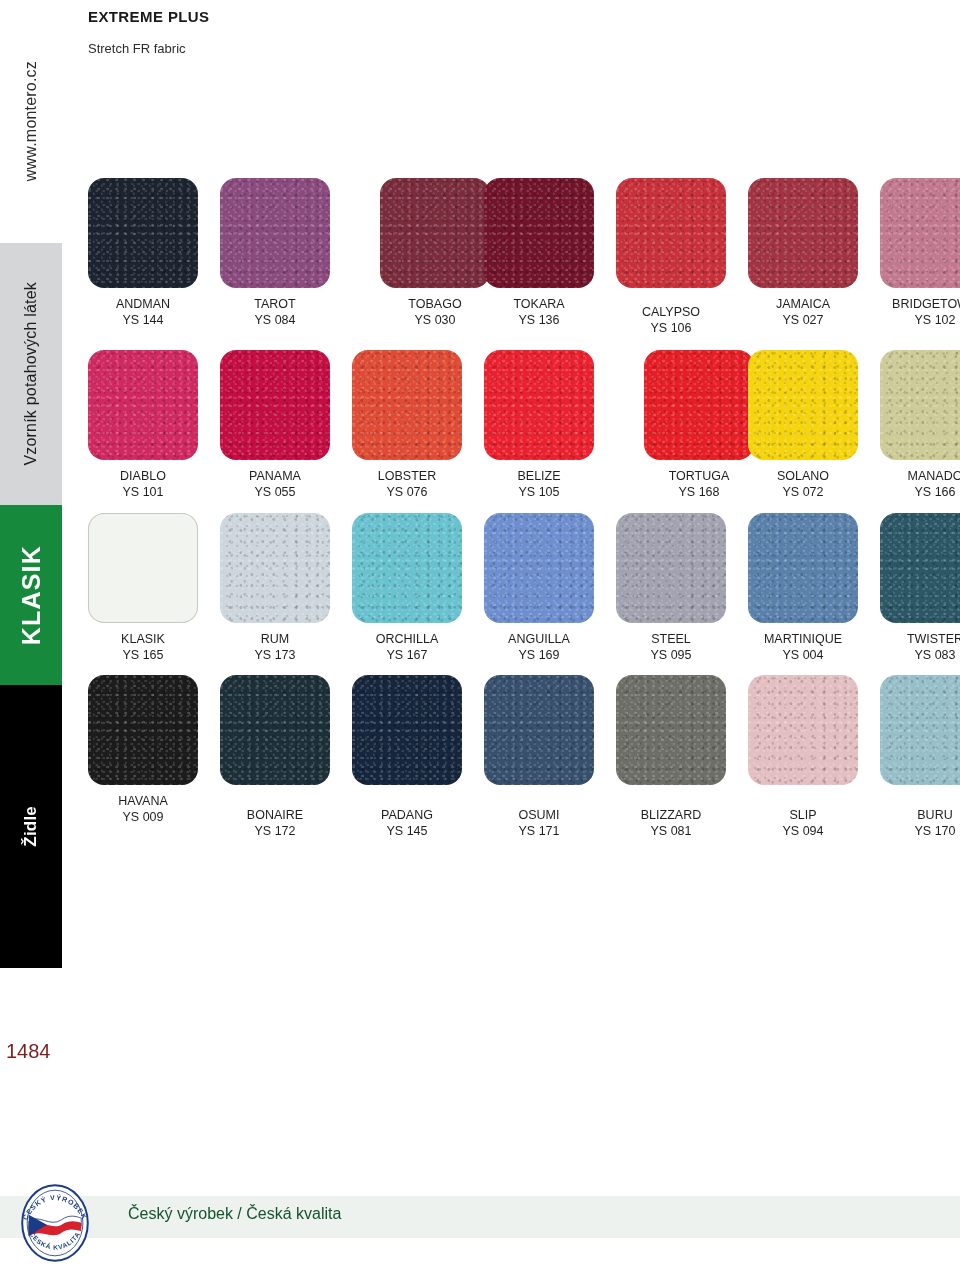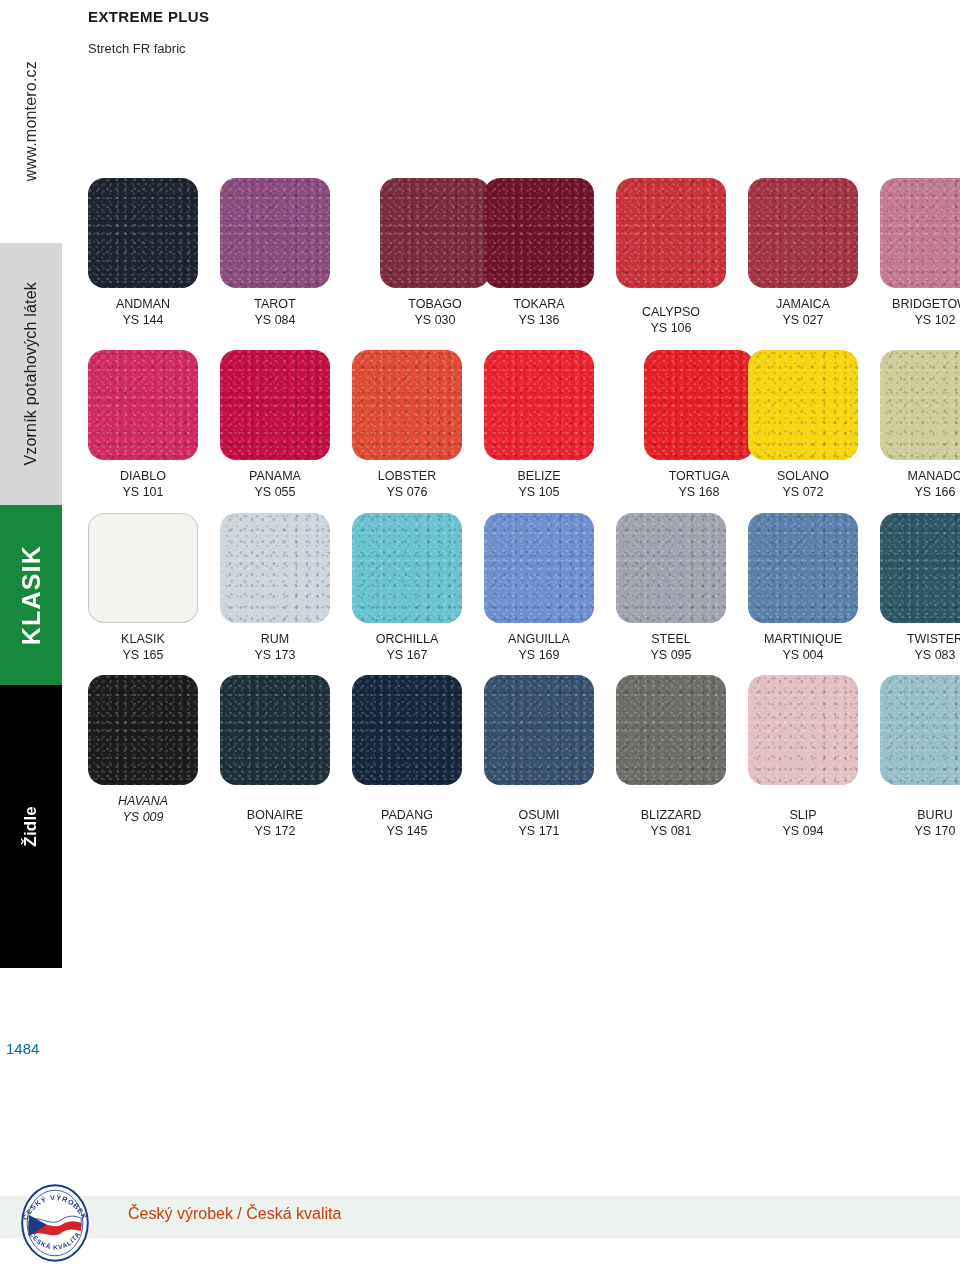--- a/index.html
+++ b/index.html
@@ -77,42 +77,42 @@
     white-space: nowrap;
   }
   .chip-label .code { display: block; }
 
   
   #feature { position: absolute; left: 789px; top: 8px; width: 132px; }
 
   
   #page-number {
     position: absolute; left: 6px; top: 1040px;
-    font-size: 15px; color: #0369a1;
+    font-size: 20px; color: #7f1d1d;
   }
 
   
   #banner {
     position: absolute; left: 88px; top: 1122px;
     width: 818px; height: 56px;
     background: #1a7d3c;
     color: #ffffff;
     padding: 9px 12px 0 12px;
     font-size: 14.5px; font-weight: bold; line-height: 19px;
   }
 
   
   #footer-strip {
     position: absolute; left: 0; top: 1196px;
     width: 960px; height: 42px;
     background: #eef2ef;
   }
   #footer-text {
     position: absolute; left: 128px; top: 1205px;
-    font-size: 16px; color: #c2410c;
+    font-size: 16px; color: #14532d;
   }
 
   
   #badge { position: absolute; left: 14px; top: 1182px; width: 82px; height: 82px; }
 
   .grid-wrap { position: absolute; left: 88px; top: 0; }
 </style>
 </head>
 <body>
 
@@ -219,21 +219,21 @@
       <div class="swatch-cell" style="left: 660px; top: 513px;">
         <div class="chip" style="background: rgb(90, 129, 172);"></div>
         <div class="chip-label" style="margin-top: 8px;"><span>MARTINIQUE</span><span class="code">YS 004</span></div>
       </div>
       <div class="swatch-cell" style="left: 792px; top: 513px;">
         <div class="chip" style="background: rgb(44, 87, 102);"></div>
         <div class="chip-label" style="margin-top: 8px;"><span>TWISTER</span><span class="code">YS 083</span></div>
       </div>
       <div class="swatch-cell" style="left: 0px; top: 675px;">
         <div class="chip" style="background: rgb(28, 28, 28);"></div>
-        <div class="chip-label" style=" font-style: italic;"><span>HAVANA</span><span class="code">YS 009</span></div>
+        <div class="chip-label" style=""><span>HAVANA</span><span class="code">YS 009</span></div>
       </div>
       <div class="swatch-cell" style="left: 132px; top: 675px;">
         <div class="chip" style="background: rgb(29, 48, 57);"></div>
         <div class="chip-label" style="margin-top: 22px;"><span>BONAIRE</span><span class="code">YS 172</span></div>
       </div>
       <div class="swatch-cell" style="left: 264px; top: 675px;">
         <div class="chip" style="background: rgb(22, 38, 60);"></div>
         <div class="chip-label" style="margin-top: 22px;"><span>PADANG</span><span class="code">YS 145</span></div>
       </div>
       <div class="swatch-cell" style="left: 396px; top: 675px;">

